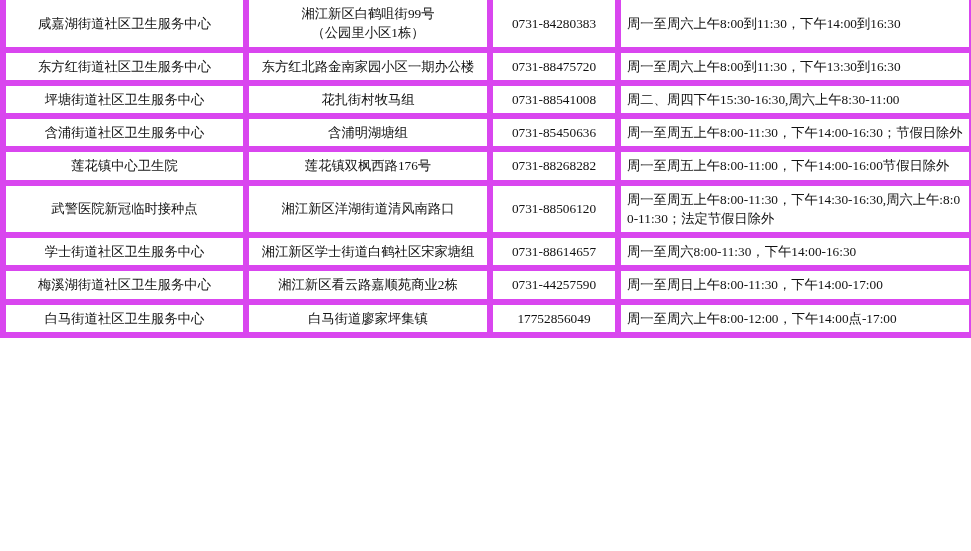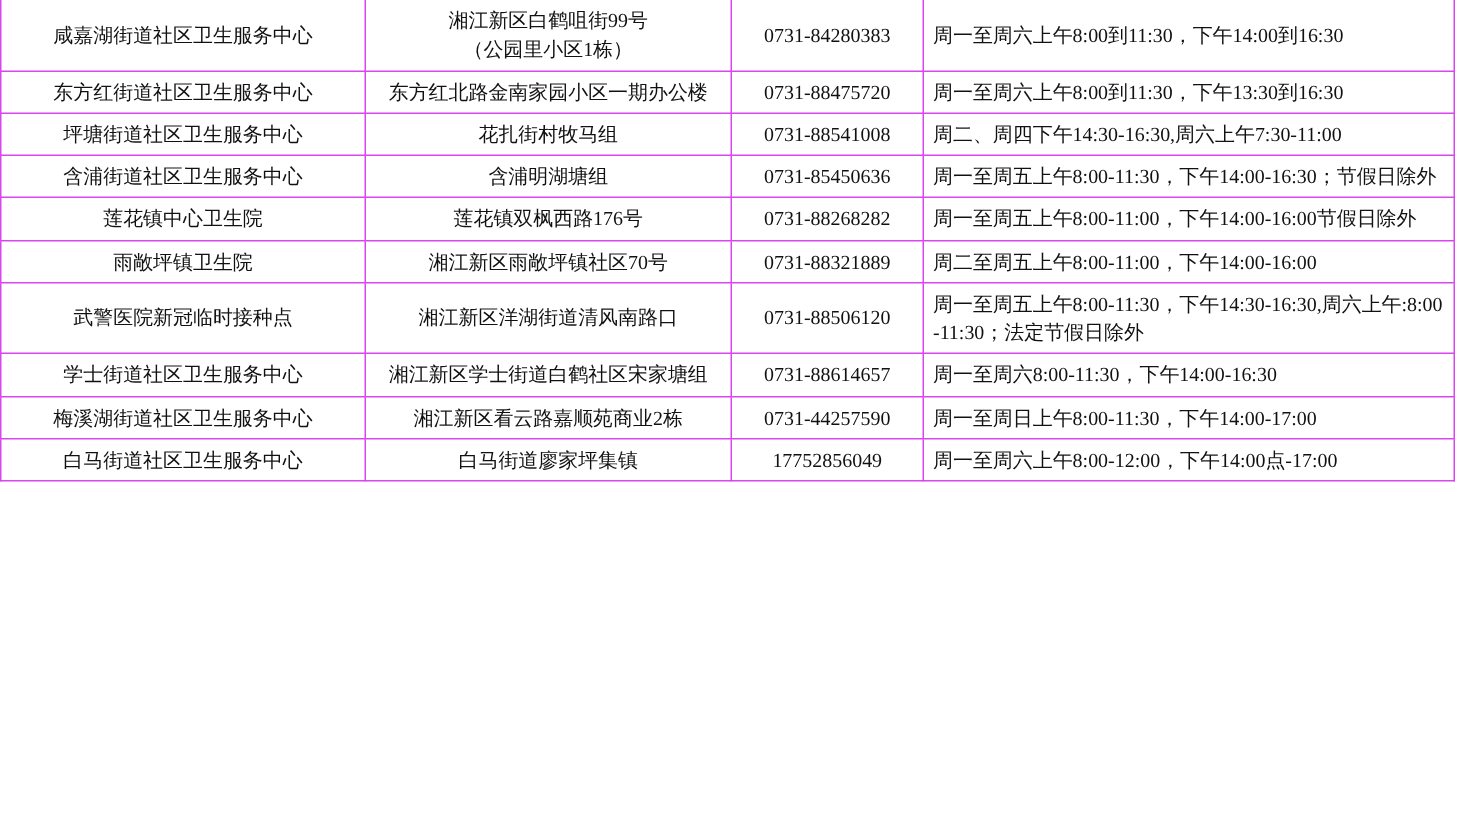--- a/index.html
+++ b/index.html
@@ -24,21 +24,21 @@
     width: 969px;
     margin: 0;
     table-layout: fixed;
   }
   table.vaccine-table col.c0 { width: 243px; }
   table.vaccine-table col.c1 { width: 244px; }
   table.vaccine-table col.c2 { width: 128px; }
   table.vaccine-table col.c3 { width: 354px; }
 
   table.vaccine-table td {
-    border: 1px solid #d946ef;
+    border: 6px solid #d946ef;
     font-size: 13.3px;
     line-height: 1.45;
     padding: 4px 6px;
     vertical-align: middle;
     word-break: break-all;
   }
   td.name, td.addr, td.phone {
     text-align: center;
   }
   td.hours {
@@ -76,39 +76,33 @@
       <tr>
         <td class="name multiline">东方红街道社区卫生服务中心</td>
         <td class="addr multiline">东方红北路金南家园小区一期办公楼</td>
         <td class="phone multiline">0731-88475720</td>
         <td class="hours multiline">周一至周六上午8:00到11:30，下午13:30到16:30</td>
       </tr>
       <tr>
         <td class="name multiline">坪塘街道社区卫生服务中心</td>
         <td class="addr multiline">花扎街村牧马组</td>
         <td class="phone multiline">0731-88541008</td>
-        <td class="hours multiline">周二、周四下午14:30-16:30,周六上午7:30-11:00</td>
+        <td class="hours multiline">周二、周四下午15:30-16:30,周六上午8:30-11:00</td>
       </tr>
       <tr>
         <td class="name multiline">含浦街道社区卫生服务中心</td>
         <td class="addr multiline">含浦明湖塘组</td>
         <td class="phone multiline">0731-85450636</td>
         <td class="hours multiline">周一至周五上午8:00-11:30，下午14:00-16:30；节假日除外</td>
       </tr>
       <tr>
         <td class="name multiline">莲花镇中心卫生院</td>
         <td class="addr multiline">莲花镇双枫西路176号</td>
         <td class="phone multiline">0731-88268282</td>
         <td class="hours multiline">周一至周五上午8:00-11:00，下午14:00-16:00节假日除外</td>
-      </tr>
-      <tr>
-        <td class="name multiline">雨敞坪镇卫生院</td>
-        <td class="addr multiline">湘江新区雨敞坪镇社区70号</td>
-        <td class="phone multiline">0731-88321889</td>
-        <td class="hours multiline">周二至周五上午8:00-11:00，下午14:00-16:00</td>
       </tr>
       <tr>
         <td class="name multiline">武警医院新冠临时接种点</td>
         <td class="addr multiline">湘江新区洋湖街道清风南路口</td>
         <td class="phone multiline">0731-88506120</td>
         <td class="hours multiline">周一至周五上午8:00-11:30，下午14:30-16:30,周六上午:8:00-11:30；法定节假日除外</td>
       </tr>
       <tr>
         <td class="name multiline">学士街道社区卫生服务中心</td>
         <td class="addr multiline">湘江新区学士街道白鹤社区宋家塘组</td>

